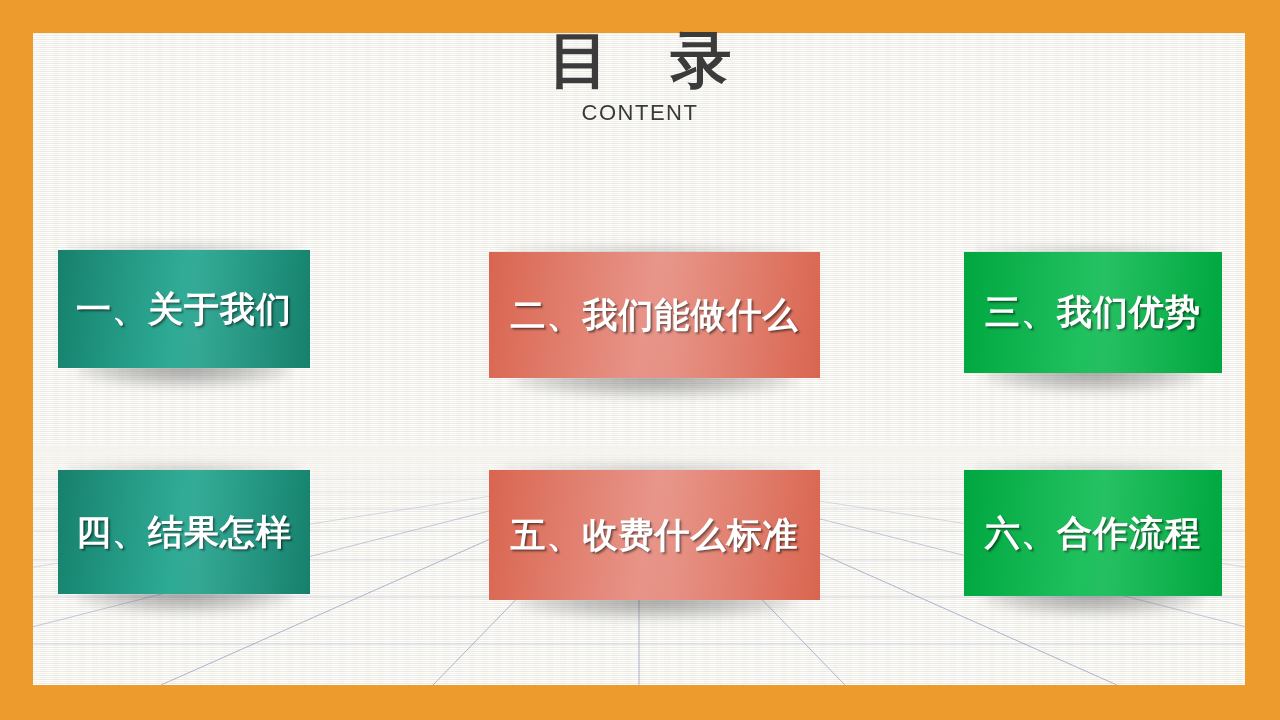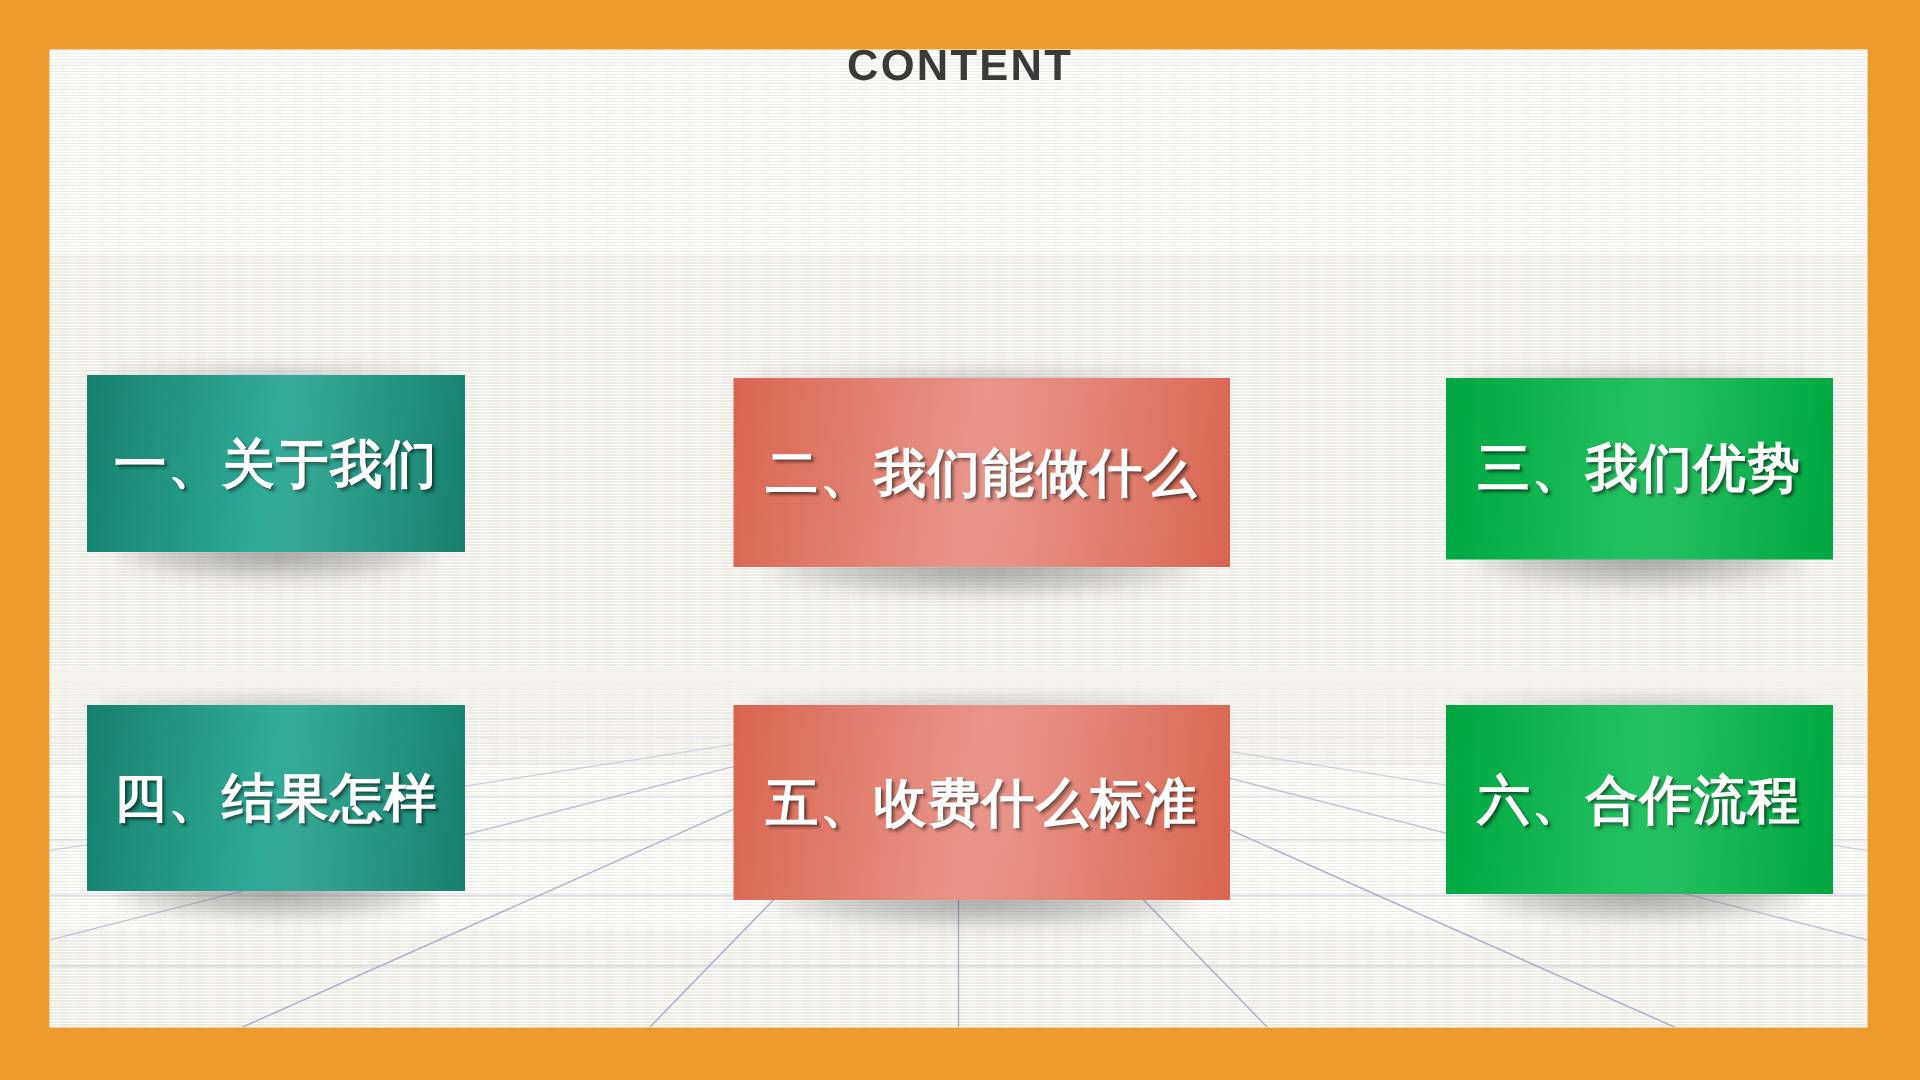--- a/index.html
+++ b/index.html
@@ -99,22 +99,22 @@
     font-size: 61px;
     font-weight: 700;
     color: #3B3B3B;
     letter-spacing: 20px;
     line-height: 1.18;
     text-indent: 20px;
     text-shadow: 0 1px 0 rgba(255,255,255,0.65);
   }
   #title-en {
     font-family: "Liberation Sans", "DejaVu Sans", sans-serif;
-    font-size: 29px;
-    font-weight: 700;
+    font-size: 22px;
+    font-weight: 400;
     color: #3A3A3A;
     letter-spacing: 1.5px;
     margin-top: 4px;
     text-shadow: 0 1px 0 rgba(255,255,255,0.6);
   }
 
   
   #cards {
     position: absolute;
     left: 0;
@@ -244,20 +244,21 @@
           <line x1="606" y1="28" x2="-760" y2="240" stroke-width="0.8" opacity="0.60"></line>
           <line x1="606" y1="28" x2="1972" y2="240" stroke-width="0.8" opacity="0.60"></line>
         </g>
       </svg>
       <div id="floor-fade"></div>
     </div>
 
   </div>
 
   <div id="title-block">
+    <div id="title-cn" style="color: rgb(59, 59, 59);">目 录</div>
     <div id="title-en">CONTENT</div>
   </div>
 
   <div id="cards">
 
     <div class="card-wrap size-std" style="left: 58px; top: 250px; width: 252px; height: 118px;">
       <div class="card">
         <div class="card-toplift"></div>
         <div class="card-shadow"></div>
         <div class="card-body" style="background: linear-gradient(100deg, rgb(23, 128, 108) 0%, rgb(22, 161, 137) 48%, rgb(23, 128, 108) 100%);">

